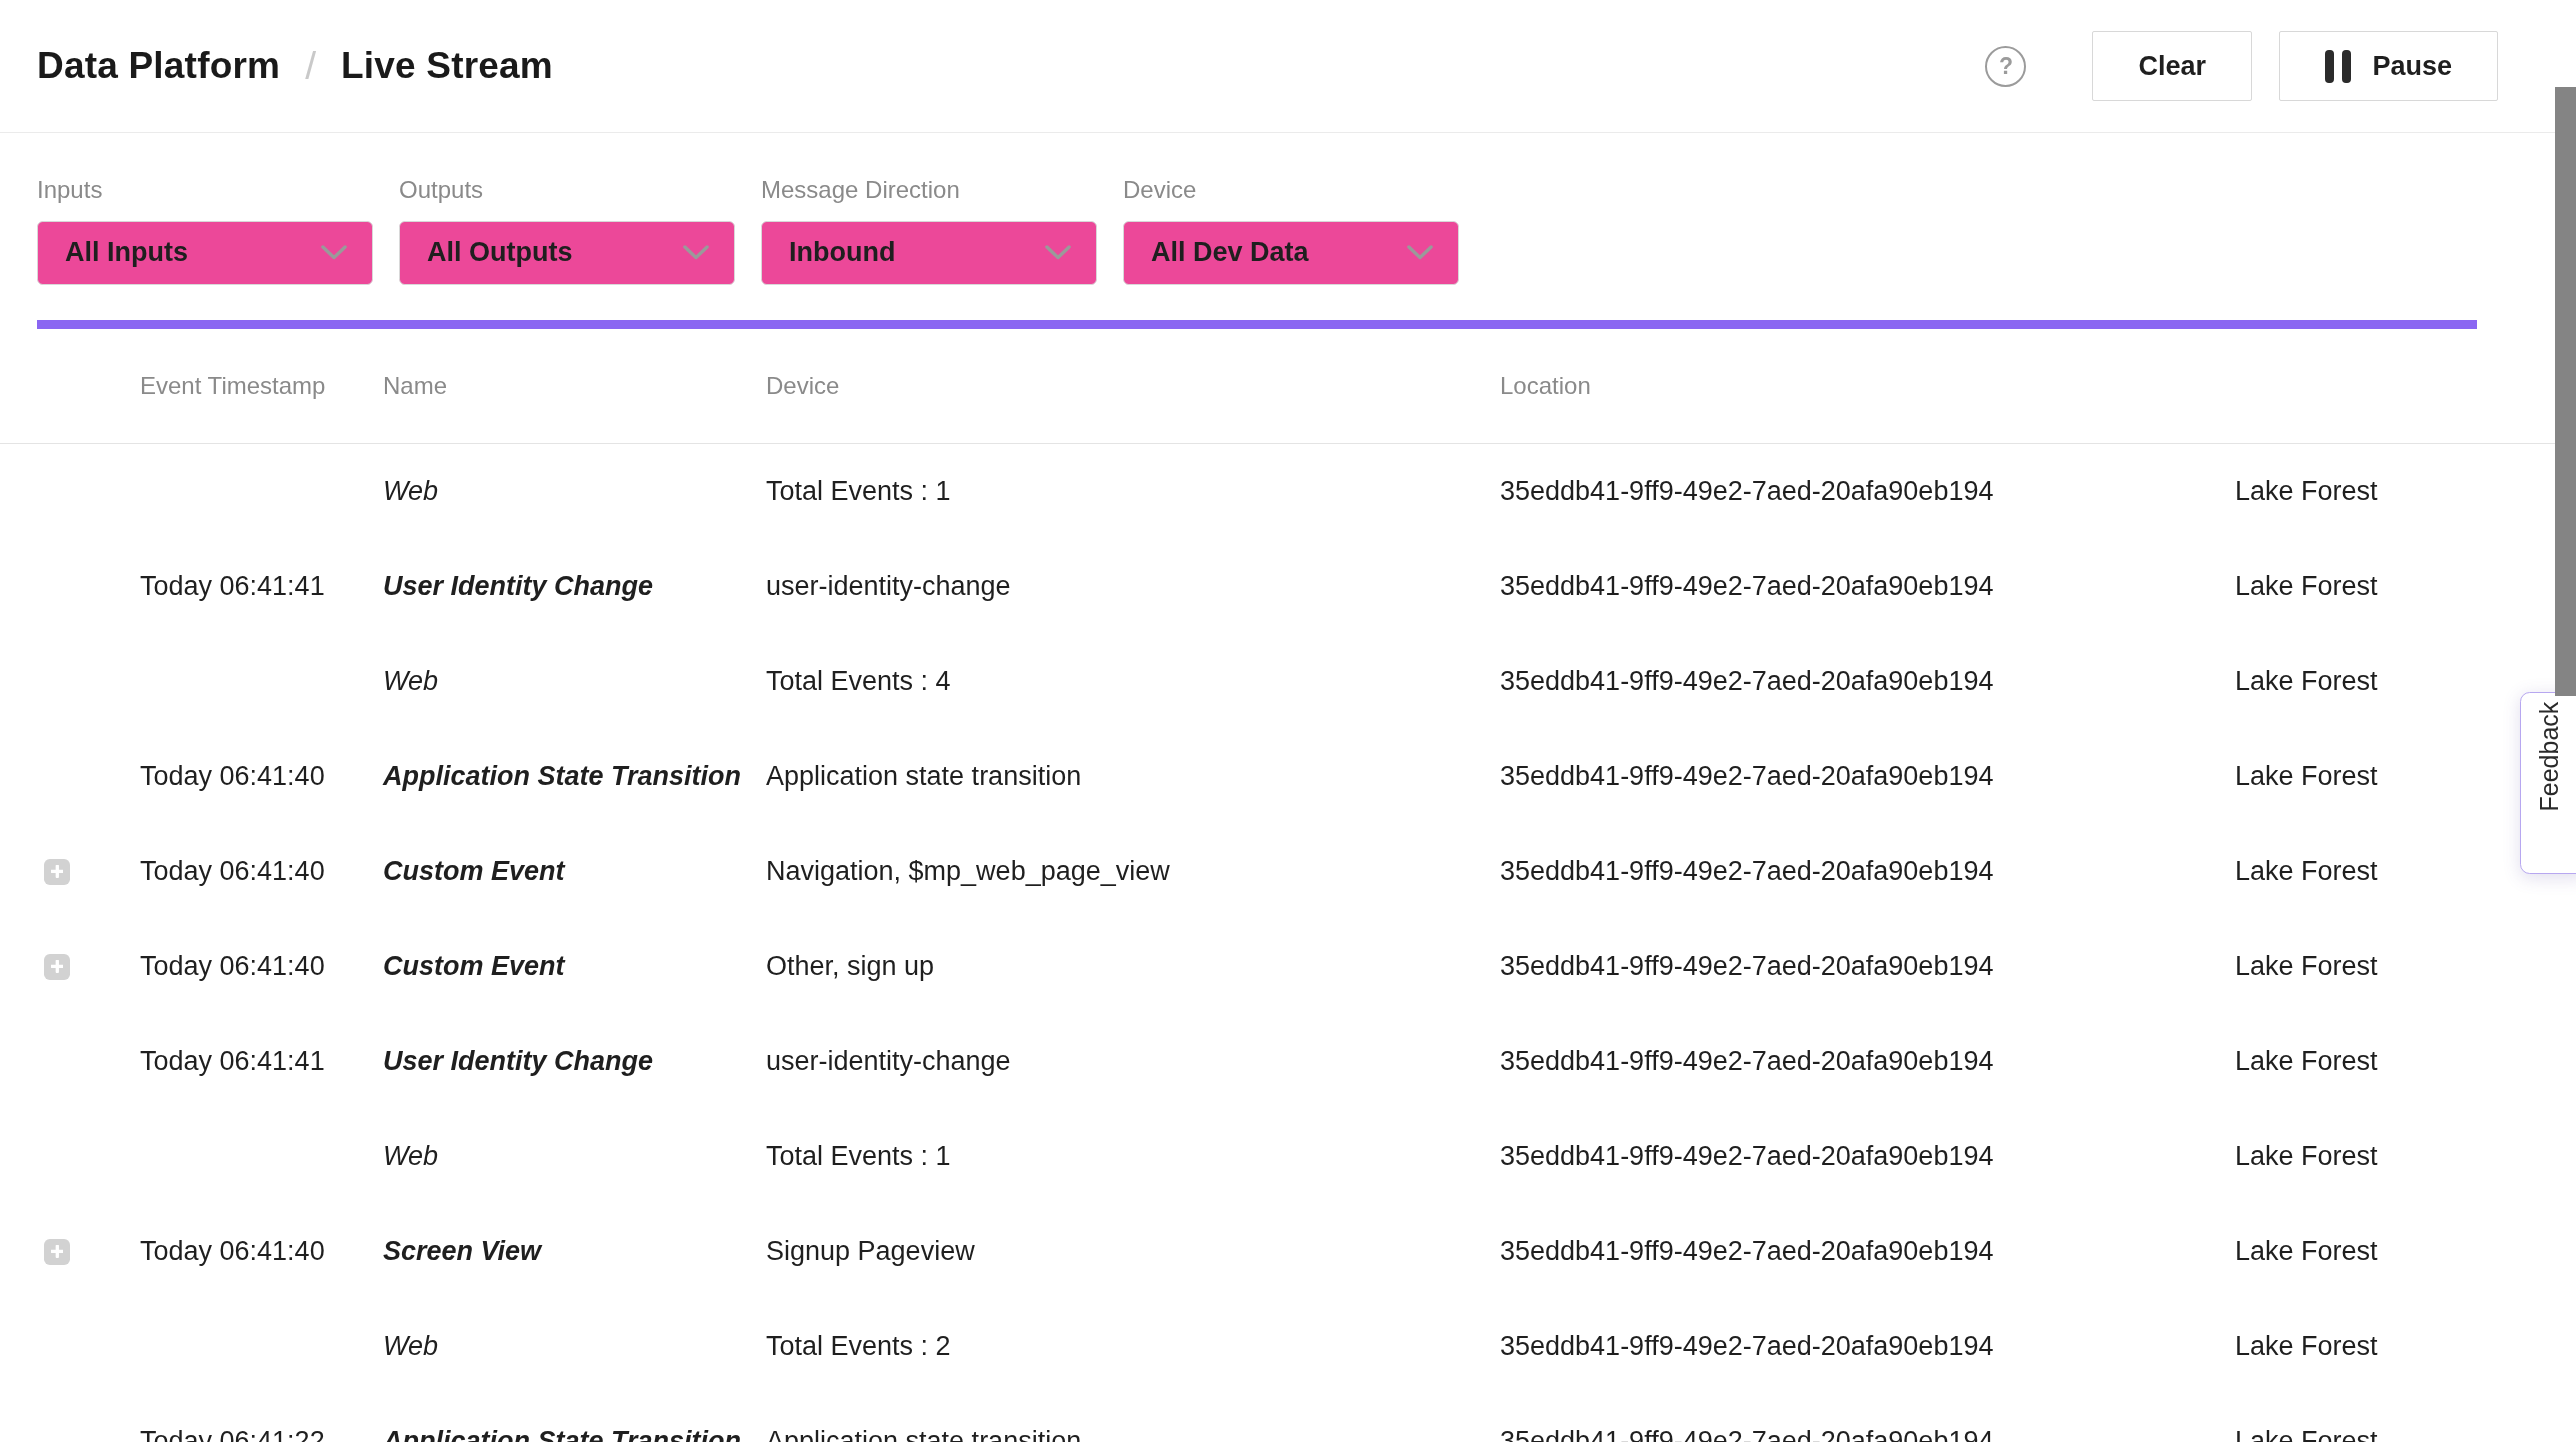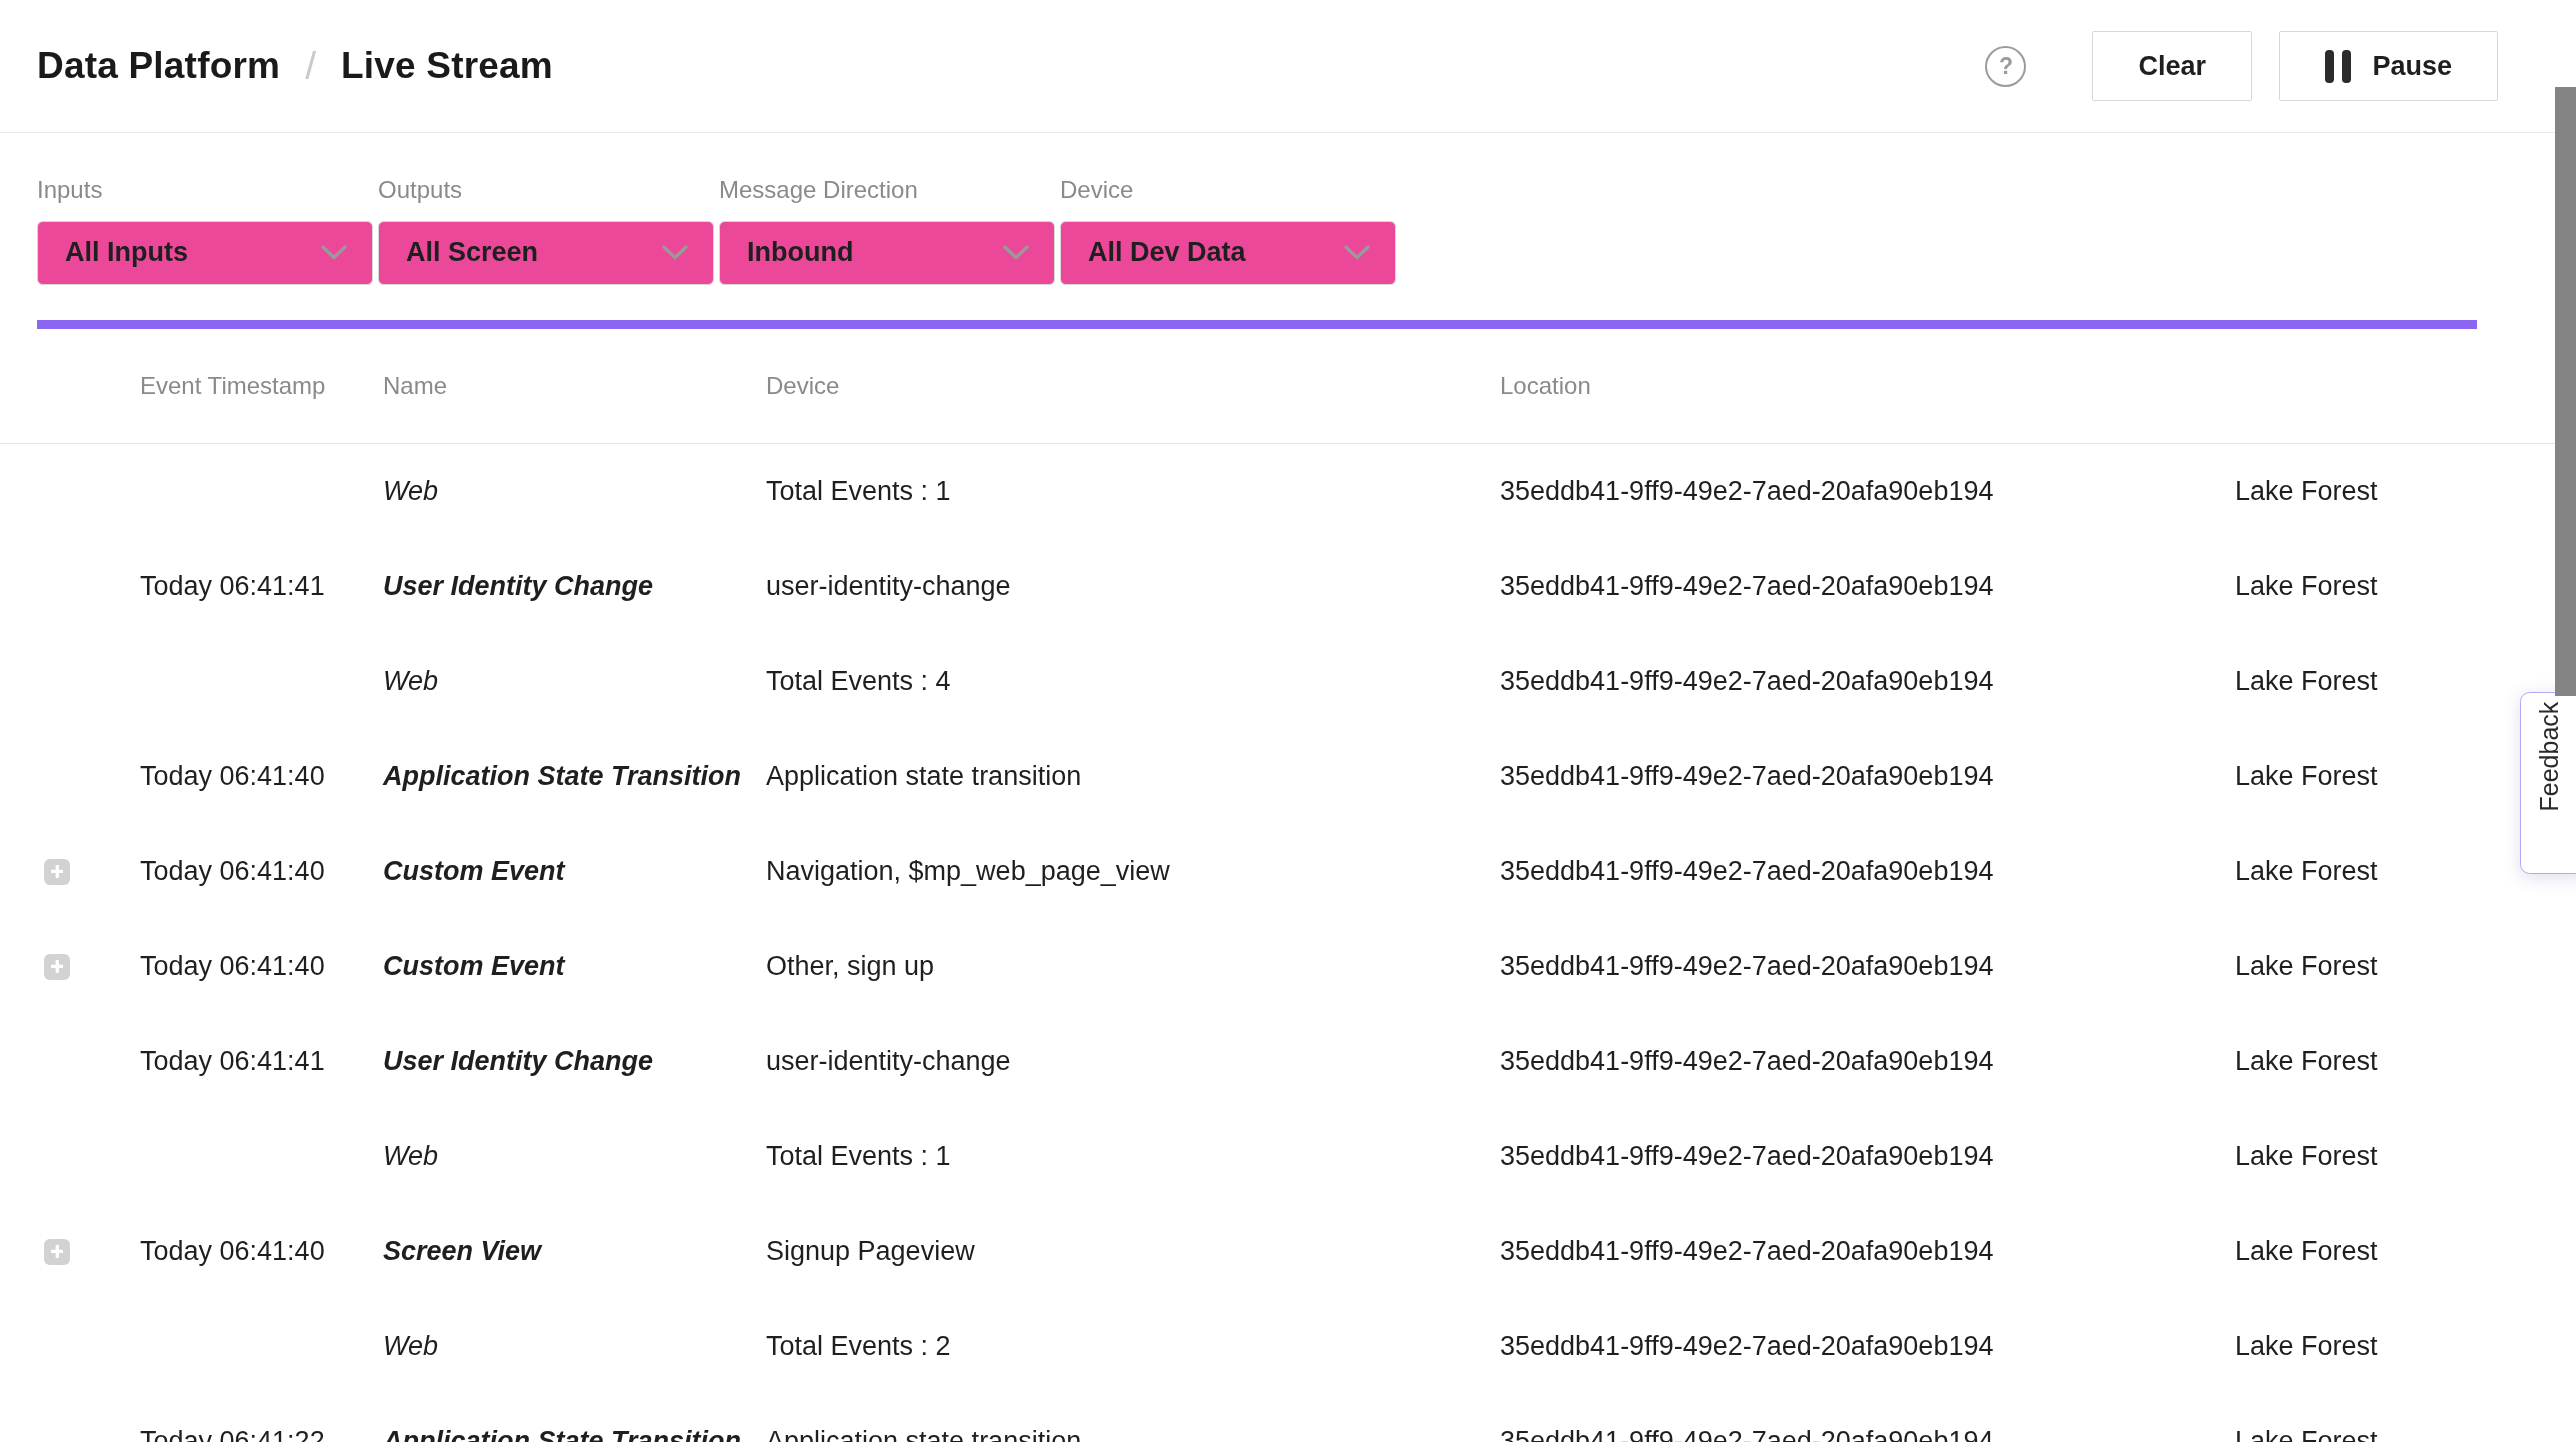--- a/index.html
+++ b/index.html
@@ -31,21 +31,21 @@
   .btn {
     background:#fff; border:1.9px solid #d8d8d8; border-radius:2px;
     height:70px; padding:0 45px; font-family:inherit;
     font-size:27px; font-weight:700; color:#1f1f1f; cursor:pointer;
     display:flex; align-items:center; gap:21.4px;
   }
   .pause-icon { display:flex; gap:8.7px; }
   .pause-icon i { display:block; width:8.7px; height:33px; background:#2b2b2b; border-radius:3.9px; }
 
   
-  .filters { padding:43px 0 0 37px; display:flex; gap:5px; }
+  .filters { padding:43px 0 0 37px; display:flex; gap:26px; }
   .filter { width:336px; }
   .filter-label { font-size:24px; color:#8a8a8a; margin-bottom:16.5px; }
   .select {
     height:64px; border:1.9px solid #d8d8d8; border-radius:5.8px; background:#ec4899;
     display:flex; align-items:center; justify-content:space-between;
     padding:0 25px 0 27px; cursor:pointer;
   }
   .select-value { font-size:27px; font-weight:700; color:#1f1f1f; }
   .chevron { flex:none; }
 
@@ -125,21 +125,21 @@
     <div class="select">
       <span class="select-value">All Inputs</span>
       <svg class="chevron" width="26" height="15.5" viewBox="0 0 27 16">
           <polyline points="2,2 13.5,13 25,2" fill="none" stroke="#9a9a9a" stroke-width="3.5" stroke-linecap="round" stroke-linejoin="round"></polyline>
         </svg>
     </div>
   </div>
   <div class="filter">
     <div class="filter-label">Outputs</div>
     <div class="select">
-      <span class="select-value">All Screen</span>
+      <span class="select-value">All Outputs</span>
       <svg class="chevron" width="26" height="15.5" viewBox="0 0 27 16">
           <polyline points="2,2 13.5,13 25,2" fill="none" stroke="#9a9a9a" stroke-width="3.5" stroke-linecap="round" stroke-linejoin="round"></polyline>
         </svg>
     </div>
   </div>
   <div class="filter">
     <div class="filter-label">Message Direction</div>
     <div class="select">
       <span class="select-value">Inbound</span>
       <svg class="chevron" width="26" height="15.5" viewBox="0 0 27 16">

